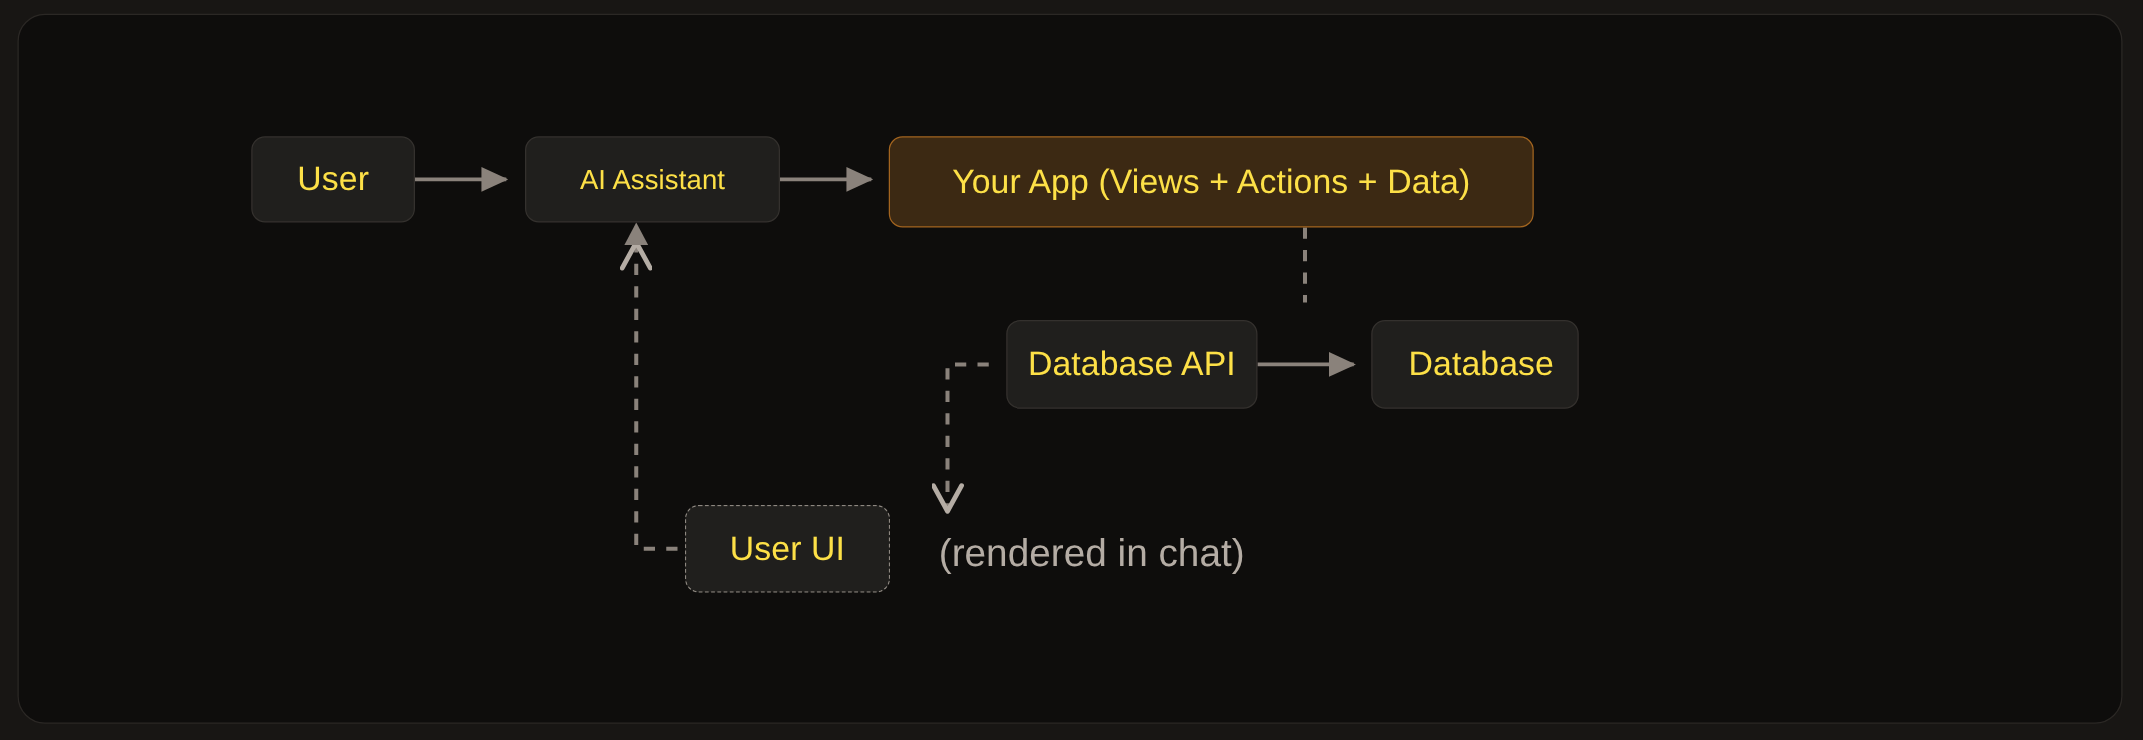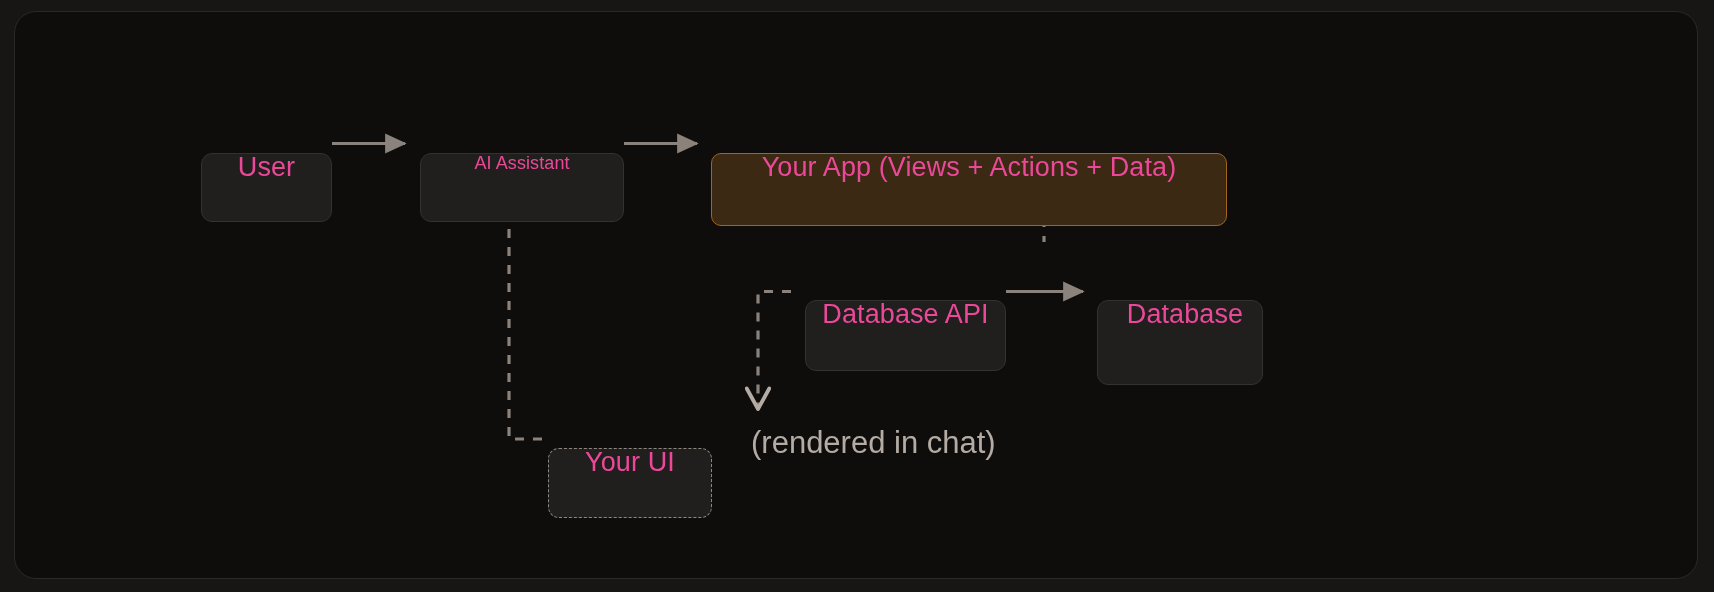--- a/index.html
+++ b/index.html
@@ -41,27 +41,26 @@
     left: 0; top: 0;
     width: 1684px;
     height: 568px;
     pointer-events: none;
   }
 
   .node {
     position: absolute;
     box-sizing: border-box;
     display: flex;
-    align-items: flex-start;
+    align-items: center;
     justify-content: center;
     border-radius: 11px;
-    color: #ec4899;
+    color: #fde047;
     white-space: nowrap;
     letter-spacing: 0.1px;
-    margin-top: 44px;
   }
 
   .node-plain {
     background: #201f1d;
     border: 1px solid #34312e;
   }
 
   .node-accent {
     background: #3c2913;
     border: 1px solid #a2641f;
@@ -79,24 +78,24 @@
 
   .annotation {
     position: absolute;
     color: #b4aca4;
     white-space: nowrap;
     line-height: 1;
   }
 
   
   #node-user        { left: 186px; top:  97px; width: 131px; height: 69px; font-size: 27px; }
-  #node-ai          { left: 405px; top:  97px; width: 204px; height: 69px; font-size: 18px; }
-  #node-app         { left: 696px; top:  97px; width: 516px; height: 73px; font-size: 27px; border-radius: 10px; }
+  #node-ai          { left: 405px; top:  97px; width: 204px; height: 69px; font-size: 22px; }
+  #node-app         { left: 696px; top:  97px; width: 516px; height: 73px; font-size: 27px; }
   #node-backend     { left: 790px; top: 244px; width: 201px; height: 71px; font-size: 27px; }
-  #node-database    { left:1082px; top: 244px; width: 166px; height: 85px; font-size: 27px; padding-left: 10px; }
+  #node-database    { left:1082px; top: 244px; width: 166px; height: 71px; font-size: 27px; padding-left: 10px; }
   #node-viewui      { left: 533px; top: 392px; width: 164px; height: 70px; font-size: 27px; }
   #label-rendered   { left: 736px; top: 415px; font-size: 31px; }
 </style>
 </head>
 <body>
 
 <div id="diagram-frame">
   <div id="canvas">
 
     <svg id="edge-layer" viewBox="0 0 1684 568" width="1684" height="568" xmlns="http://www.w3.org/2000/svg">
@@ -138,19 +137,19 @@
 
     <div class="node node-plain" id="node-backend">
       <span class="node-label">Database API</span>
     </div>
 
     <div class="node node-plain" id="node-database">
       <span class="node-label">Database</span>
     </div>
 
     <div class="node node-dashed" id="node-viewui">
-      <span class="node-label">Your UI</span>
+      <span class="node-label">User UI</span>
     </div>
 
     <div class="annotation" id="label-rendered">(rendered in chat)</div>
 
   </div>
 </div>
 
 </body></html>

